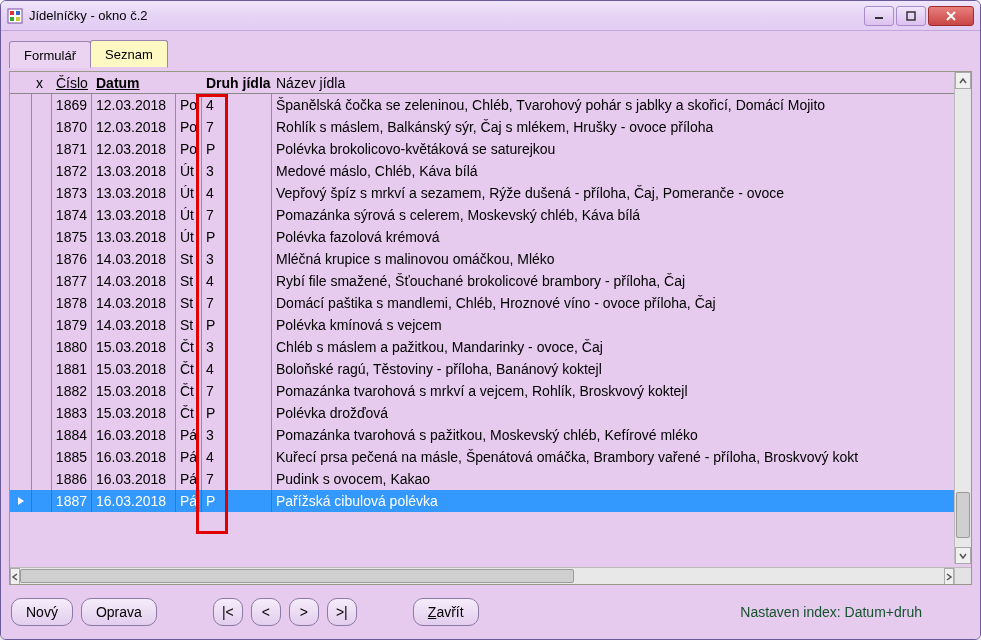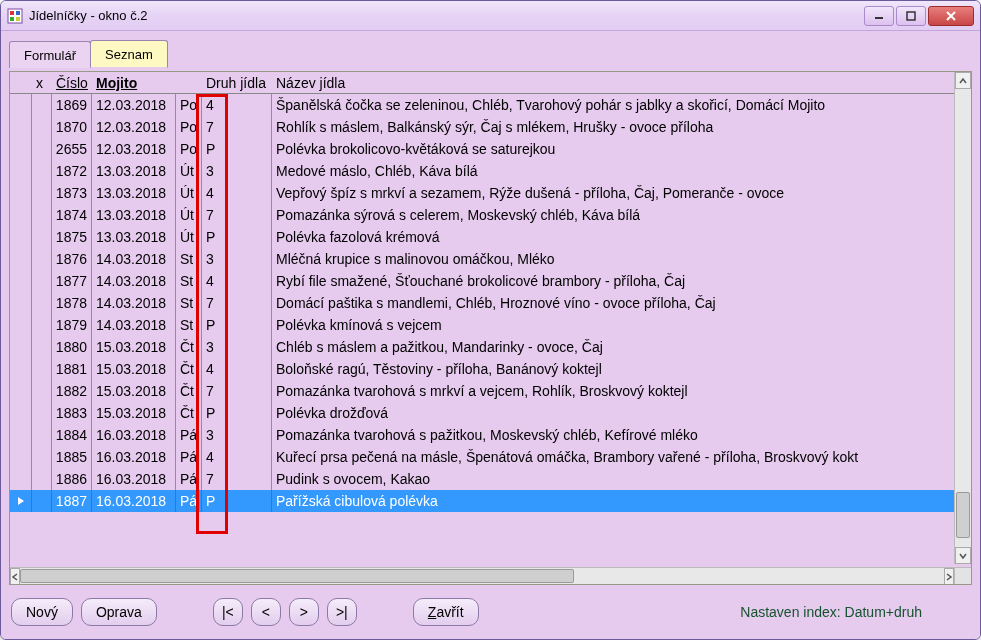--- a/index.html
+++ b/index.html
@@ -159,23 +159,23 @@
     <div class="tabs-row">
       <div class="tab">Formulář</div>
       <div class="tab active">Seznam</div>
     </div>
 
     <div class="grid-wrap">
       <div class="grid-header">
         <div class="col col-marker"></div>
         <div class="col col-x">x</div>
         <div class="col col-cislo sortable">Číslo</div>
-        <div class="col col-datum sortable" style="font-weight:bold">Mojito</div>
+        <div class="col col-datum sortable" style="font-weight:bold">Datum</div>
         <div class="col col-den"></div>
-        <div class="col col-druh" style="font-weight:normal">Druh jídla</div>
+        <div class="col col-druh" style="font-weight:bold">Druh jídla</div>
         <div class="col col-nazev">Název jídla</div>
       </div>
 
       <div class="grid-body" id="grid-body">
 
         <div class="row">
             <div class="cell col-marker"></div>
             <div class="cell col-x"></div>
             <div class="cell col-cislo">1869</div>
             <div class="cell col-datum">12.03.2018</div>
@@ -188,21 +188,21 @@
             <div class="cell col-x"></div>
             <div class="cell col-cislo">1870</div>
             <div class="cell col-datum">12.03.2018</div>
             <div class="cell col-den">Po</div>
             <div class="cell col-druh">7</div>
             <div class="cell col-nazev">Rohlík s máslem, Balkánský sýr, Čaj s mlékem, Hrušky - ovoce příloha</div>
           </div>
           <div class="row">
             <div class="cell col-marker"></div>
             <div class="cell col-x"></div>
-            <div class="cell col-cislo">2655</div>
+            <div class="cell col-cislo">1871</div>
             <div class="cell col-datum">12.03.2018</div>
             <div class="cell col-den">Po</div>
             <div class="cell col-druh">P</div>
             <div class="cell col-nazev">Polévka brokolicovo-květáková se saturejkou</div>
           </div>
           <div class="row">
             <div class="cell col-marker"></div>
             <div class="cell col-x"></div>
             <div class="cell col-cislo">1872</div>
             <div class="cell col-datum">13.03.2018</div>

